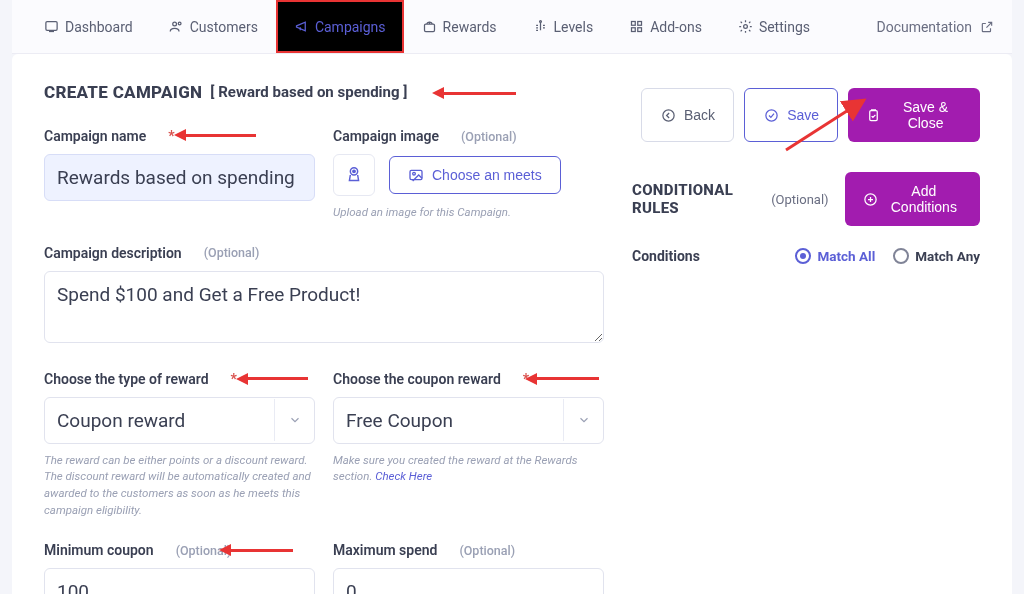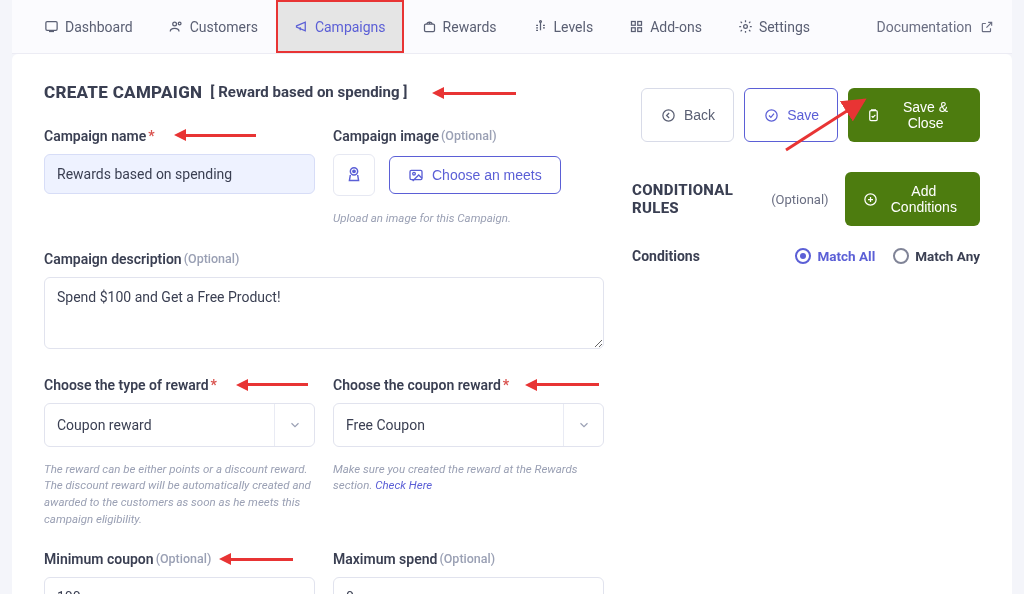--- a/index.html
+++ b/index.html
@@ -1,54 +1,54 @@
 <!DOCTYPE html>
 <html><head>
 <meta charset="utf-8">
 <style>
   * { box-sizing: border-box; margin: 0; padding: 0; }
   body { font-family: -apple-system, BlinkMacSystemFont, "Segoe UI", Roboto, Arial, sans-serif; background: #f4f5fa; width: 1024px; height: 594px; overflow: hidden; color: #3a3f52; }
   .page { width: 1000px; margin: 0 auto; }
   .topbar { display: flex; align-items: center; height: 54px; background: #fbfbfe; border-bottom: 1px solid #ececf4; position: relative; }
   .nav { display: flex; align-items: stretch; height: 100%; padding-left: 14px; }
   .nav-item { display: flex; align-items: center; gap: 6px; padding: 0 16px; font-size: 14px; color: #5a5f73; cursor: pointer; border: 2px solid transparent; }
-  .nav-item.active { color: #5b5fd6; border: 2px solid #e83434; background: #e5e5e5; }
+  .nav-item.active { color: #5b5fd6; border: 2px solid #e83434; background: #000000; }
   .nav-item .ic { width: 15px; height: 15px; display: inline-flex; align-items: center; justify-content: center; }
   .doc-link { position: absolute; right: 18px; top: 0; height: 100%; display: flex; align-items: center; gap: 8px; font-size: 14px; color: #6a6e82; cursor: pointer; }
   .content { background: #ffffff; border-radius: 6px; margin-top: 0; padding: 28px 32px 40px; display: flex; gap: 28px; }
   .main { flex: 0 0 560px; position: relative; }
   .title-row { display: flex; align-items: center; gap: 8px; margin-bottom: 26px; position: relative; }
   .title-main { font-size: 17px; font-weight: 800; letter-spacing: .3px; color: #3a3f52; text-transform: uppercase; }
   .title-sub { font-size: 15px; font-weight: 700; color: #3a3f52; }
   .form-grid { display: grid; grid-template-columns: 1fr 1fr; gap: 24px 18px; }
   .form-row-full { grid-column: 1 / -1; }
-  .flabel { font-size: 14px; font-weight: 600; color: #3a3f52; margin-bottom: 10px; display: flex; gap: 2px; }
+  .flabel { font-size: 14px; font-weight: 600; color: #3a3f52; margin-bottom: 10px; display: flex; align-items: center; gap: 22px; }
   .req { color: #d9534f; font-weight: 700; }
   .opt { font-size: 12.5px; color: #9aa0b4; font-weight: 500; }
   .input, .textarea, .select {
     width: 100%; border: 1px solid #e1e3ee; border-radius: 6px;
-    background: #fff; font-size: 14px; color: #3a3f52; padding: 11px 12px;
+    background: #fff; font-size: 19px; color: #3a3f52; padding: 11px 12px;
     font-family: inherit;
   }
   .input.highlight { background: #eef2ff; border-color: #d7ddf7; }
   .textarea { resize: both; height: 72px; }
   .select { display: flex; align-items: center; justify-content: space-between; padding: 0; }
   .select-val { padding: 11px 12px; }
   .select-caret { width: 40px; height: 42px; border-left: 1px solid #e9ebf4; display: flex; align-items: center; justify-content: center; color: #9aa0b4; }
-  .help { font-size: 11.5px; font-style: italic; color: #9aa0b4; line-height: 1.45; margin-top: 14px; }
+  .help { font-size: 11.5px; font-style: italic; color: #9aa0b4; line-height: 1.45; margin-top: 8px; }
   .help a { color: #5b5fd6; text-decoration: none; }
   .image-chooser { display: flex; gap: 14px; align-items: center; }
   .thumb { width: 42px; height: 42px; border: 1px solid #e6e8f2; border-radius: 6px; display: flex; align-items: center; justify-content: center; color: #5b5fd6; }
   .btn-outline { border: 1.5px solid #5b5fd6; color: #5b5fd6; background: transparent; border-radius: 6px; padding: 10px 18px; font-size: 14px; display: inline-flex; align-items: center; gap: 8px; cursor: pointer; }
   .btn-outline .ic, .hdr-btn .ic, .btn-primary .ic { width: 16px; height: 16px; display: inline-flex; align-items: center; justify-content: center; }
   .side { flex: 1; padding-top: 6px; }
   .hdr-actions { display: flex; gap: 10px; justify-content: flex-end; margin-bottom: 30px; padding-left: 9px; }
   .hdr-btn { border: 1px solid #d8dbe8; background: #fff; color: #5a5f73; border-radius: 6px; padding: 10px 18px; font-size: 14px; display: inline-flex; align-items: center; gap: 8px; cursor: pointer; }
   .hdr-btn.save { border-color: #5b5fd6; color: #5b5fd6; }
-  .btn-primary { background: #4d7c0f; color: #fff; border: none; border-radius: 6px; padding: 11px 18px; font-size: 14px; display: inline-flex; align-items: center; gap: 8px; cursor: pointer; }
+  .btn-primary { background: #a21caf; color: #fff; border: none; border-radius: 6px; padding: 11px 18px; font-size: 14px; display: inline-flex; align-items: center; gap: 8px; cursor: pointer; }
   .cond-head { display: flex; align-items: center; justify-content: space-between; }
   .cond-title { font-size: 15px; font-weight: 800; letter-spacing: .3px; }
   .cond-opt { font-size: 13px; color: #6a6e82; }
   .cond-row { display: flex; align-items: center; justify-content: space-between; margin-top: 22px; }
   .cond-label { font-size: 14px; font-weight: 700; color: #3a3f52; }
   .radio-group { display: flex; gap: 18px; align-items: center; }
   .radio { display: inline-flex; align-items: center; gap: 6px; font-size: 13.5px; font-weight: 700; cursor: pointer; }
   .radio .dot { width: 16px; height: 16px; border-radius: 50%; border: 2px solid #808497; display: inline-block; position: relative; }
   .radio.sel { color: #5b5fd6; text-align: right; }
   .radio.sel .dot { border-color: #5b5fd6; }

